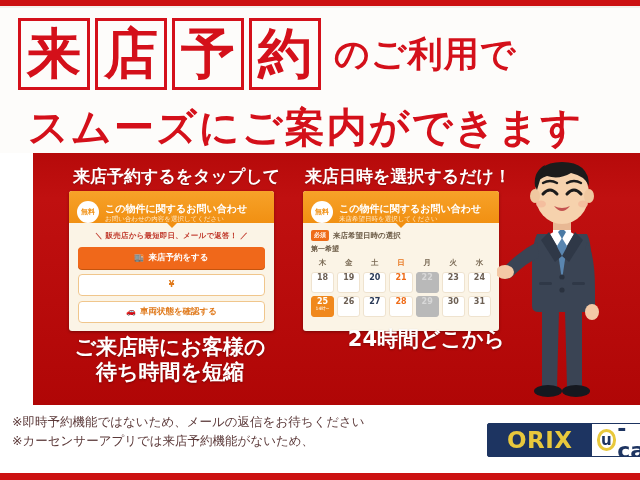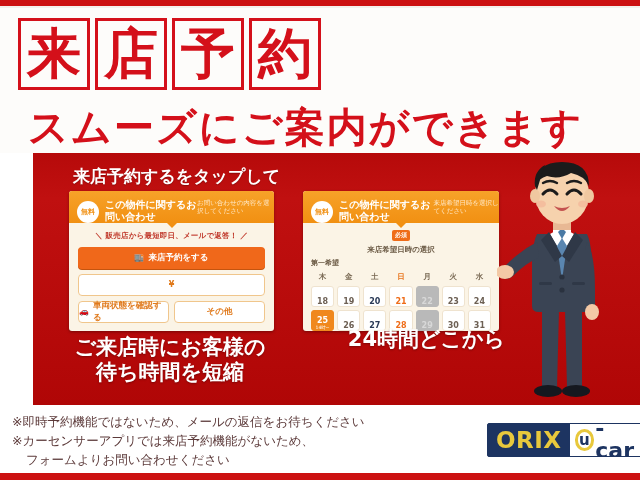--- a/index.html
+++ b/index.html
@@ -62,21 +62,21 @@
     position:relative; height:32px;
     background:linear-gradient(180deg,#f7a229 0%,#f19012 100%);
     display:flex; align-items:flex-end; padding-left:8px; gap:6px;
   }
   .free-badge {
     width:22px; height:22px; border-radius:50%;
     background:#fff; color:#f19012; font-size:7px; font-weight:bold;
     display:flex; align-items:center; justify-content:center;
     flex:0 0 auto; font-family:"DejaVu Sans", sans-serif;
   }
-  .card-head-txt { display:flex; flex-direction:row; justify-content:center; }
+  .card-head-txt { display:flex; flex-direction:column; justify-content:center; }
   .ch-main { color:#fff; font-size:10px; font-weight:bold; font-family:"DejaVu Sans", sans-serif; line-height:1.2; }
   .ch-sub  { color:#ffe9c9; font-size:6.5px; font-family:"DejaVu Sans", sans-serif; line-height:1.3; }
   .notch {
     position:absolute; left:50%; bottom:-5px; transform:translateX(-50%);
     width:0; height:0; border-left:6px solid transparent; border-right:6px solid transparent;
     border-top:6px solid #f19012;
   }
 
   .card-body { padding:8px 9px 6px; }
   .leadline {
@@ -89,36 +89,36 @@
     font-size:8.5px; height:22px; margin-bottom:5px;
   }
   .btn-primary { background:#f0681a; color:#fff; box-shadow:0 1px 0 #c4540f; }
   .btn-outline { background:#fff; color:#e07a1c; border:1px solid #f0c68c; }
   .btn-row { display:flex; gap:5px; }
   .btn-row .btn { flex:1; margin-bottom:0; }
   .bicon { font-size:8px; line-height:1; }
 
   
   .cal-body { padding:7px 8px 6px; }
-  .cal-head { display:flex; align-items:center; gap:4px; margin-bottom:3px;flex-direction:column; }
+  .cal-head { display:flex; align-items:center; gap:4px; margin-bottom:3px; }
   .req-badge {
     background:#ef6c18; color:#fff; font-size:6px; font-weight:bold;
     padding:1px 3px; border-radius:2px; font-family:"DejaVu Sans", sans-serif;
   }
   .cal-head-label { color:#6b5a45; font-size:7.5px; font-weight:bold; font-family:"DejaVu Sans", sans-serif; }
   .cal-pref { color:#6b5a45; font-size:7px; font-weight:bold; font-family:"DejaVu Sans", sans-serif; margin-bottom:4px; }
   .cal-grid { display:grid; grid-template-columns:repeat(7,1fr); gap:3px; }
   .dow {
     text-align:center; font-size:7.5px; font-weight:bold; color:#7a6a55;
     font-family:"DejaVu Sans", sans-serif; padding-bottom:2px;
   }
   .dow.sun { color:#e8741c; }
   .cell {
     height:21px; border-radius:3px; background:#fff; border:1px solid #efe3cf;
-    display:flex; flex-direction:column; align-items:center; justify-content:flex-end;
+    display:flex; flex-direction:column; align-items:center; justify-content:flex-start;
     font-size:8px; font-weight:bold; color:#6d6054; font-family:"DejaVu Sans", sans-serif;
   }
   .cell.bold { color:#2a3a57; }
   .cell.sun  { color:#ef6c18; }
   .cell.off  { background:#b9b9b9; border-color:#b9b9b9; color:#d8d8d8; }
   .cell.sel  { background:#f0881d; border-color:#f0881d; color:#fff; }
   .cell .sub { font-size:4.5px; font-weight:normal; line-height:1; margin-top:1px; }
 
   
   .cap {
@@ -143,21 +143,21 @@
   .note-indent { padding-left:14px; }
 
   .logo {
     position:absolute; left:487px; top:423px;
     display:flex; border:1px solid #1d3461; background:#1d3461;
     border-radius:2px; overflow:hidden; height:34px;
   }
   .logo-orix {
     background:#1d3461; color:#e8c83c; font-size:23px; font-weight:bold;
     font-family:"DejaVu Sans", sans-serif; letter-spacing:.5px;
-    padding:0 8px; display:flex; align-items:center; line-height:1;
+    padding:0 19px; display:flex; align-items:center; line-height:1;
   }
   .logo-ucar {
     background:#ffffff; color:#1d3461; font-size:22px; font-weight:bold;
     font-family:"DejaVu Sans", sans-serif; padding:0 7px 0 5px;
     display:flex; align-items:center; gap:1px; line-height:1;
   }
   .u-circle {
     width:22px; height:22px; border-radius:50%; border:3px solid #e8c83c;
     display:flex; align-items:center; justify-content:center;
     font-size:15px; color:#1d3461; font-weight:bold; line-height:1;
@@ -171,27 +171,29 @@
 
   <div class="top-rule"></div>
   <div class="top-rule2"></div>
 
   <div class="header">
     <div class="hl1">
       <div class="kanji-box">来</div>
       <div class="kanji-box">店</div>
       <div class="kanji-box">予</div>
       <div class="kanji-box">約</div>
+      <div class="hl1-tail">のご利用で</div>
     </div>
     <div class="hl2">スムーズにご案内ができます</div>
   </div>
 
   <div class="redbody">
 
     <div class="panel-title pt-left">来店予約するをタップして</div>
+    <div class="panel-title pt-right">来店日時を選択するだけ！</div>
 
     <div class="card card-left">
       <div class="card-head">
         <div class="free-badge">無料</div>
         <div class="card-head-txt">
           <div class="ch-main">この物件に関するお問い合わせ</div>
           <div class="ch-sub">お問い合わせの内容を選択してください</div>
         </div>
         <div class="notch"></div>
       </div>
@@ -201,23 +203,20 @@
           <span class="bicon">🏬</span>
           <span>来店予約をする</span>
         </div>
         <div class="btn btn-outline">
           <span class="bicon">¥</span>
         </div>
         <div class="btn-row">
           <div class="btn btn-outline">
             <span class="bicon">🚗</span>
             <span>車両状態を確認する</span>
-          </div>
-          <div class="btn btn-outline">
-            <span>その他</span>
           </div>
         </div>
       </div>
     </div>
 
     <div class="card card-right">
       <div class="card-head">
         <div class="free-badge">無料</div>
         <div class="card-head-txt">
           <div class="ch-main">この物件に関するお問い合わせ</div>
@@ -346,21 +345,20 @@
     <path d="M57 56 Q65 66 73 56 Q65 60 57 56 Z" fill="#c4524f"></path>
 
     <ellipse cx="44" cy="54" rx="5" ry="3.5" fill="#f3b79a" opacity=".75"></ellipse>
     <ellipse cx="86" cy="54" rx="5" ry="3.5" fill="#f3b79a" opacity=".75"></ellipse>
   </svg>
 
   <div class="footer">
     <div class="notes">
       <div>※即時予約機能ではないため、メールの返信をお待ちください</div>
       <div>※カーセンサーアプリでは来店予約機能がないため、</div>
-      <div class="note-indent">フォームよりお問い合わせください</div>
     </div>
   </div>
 
   <div class="logo">
     <div class="logo-orix">ORIX</div>
     <div class="logo-ucar">
       <span class="u-circle">u</span>
       <span>-car</span>
     </div>
   </div>

